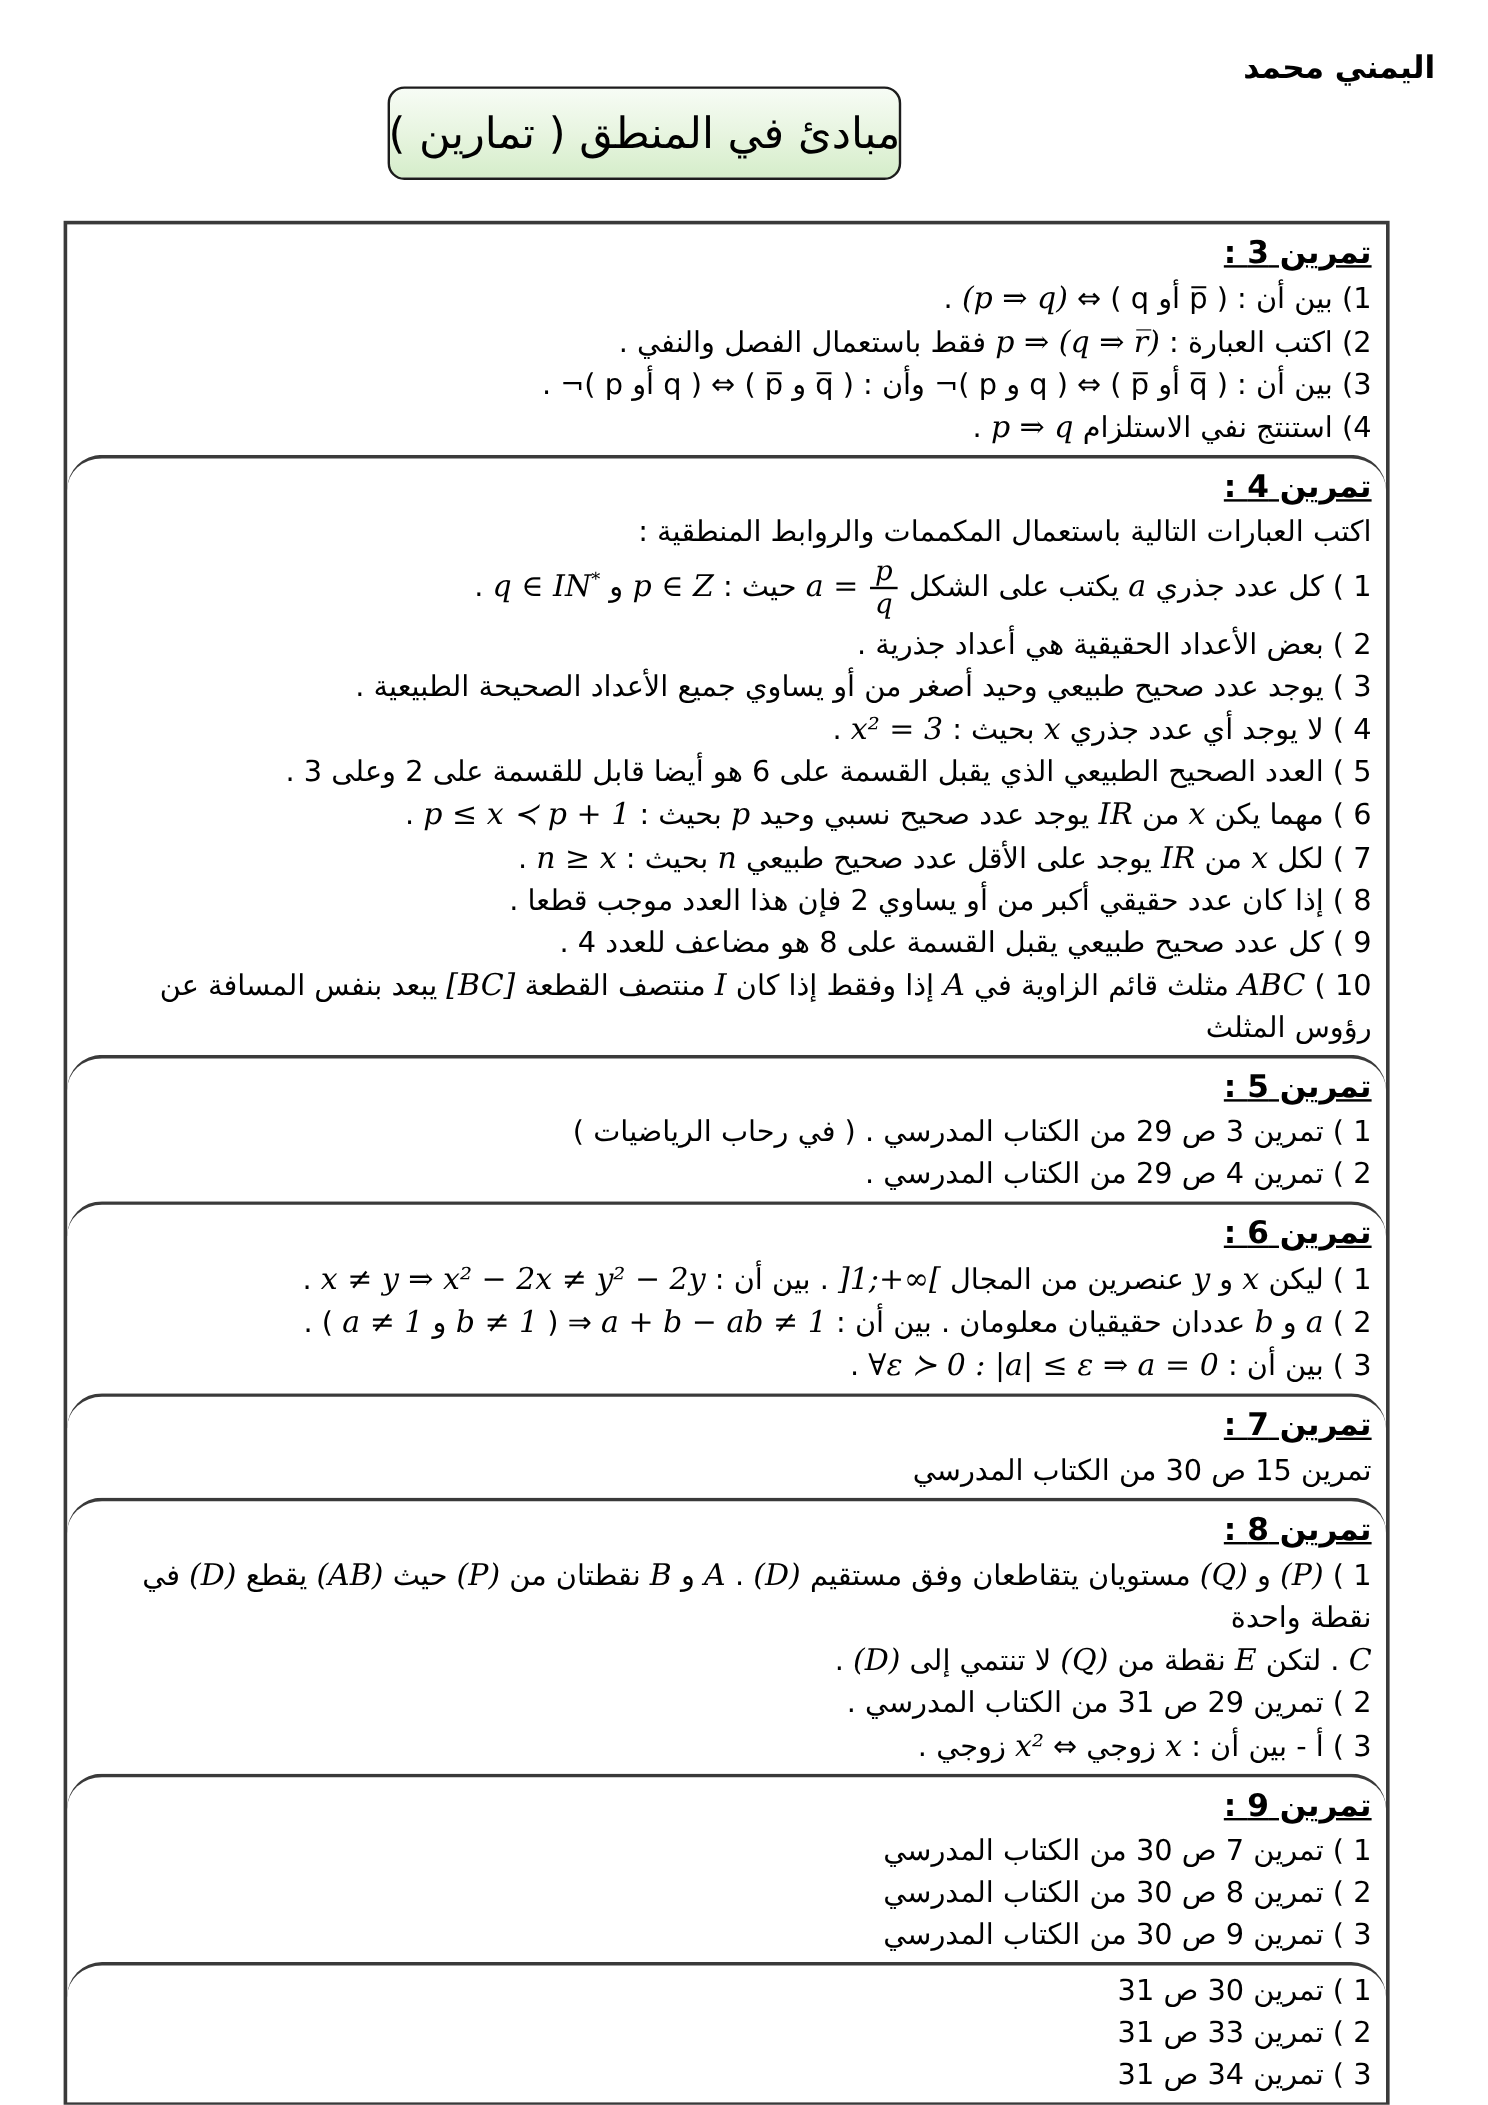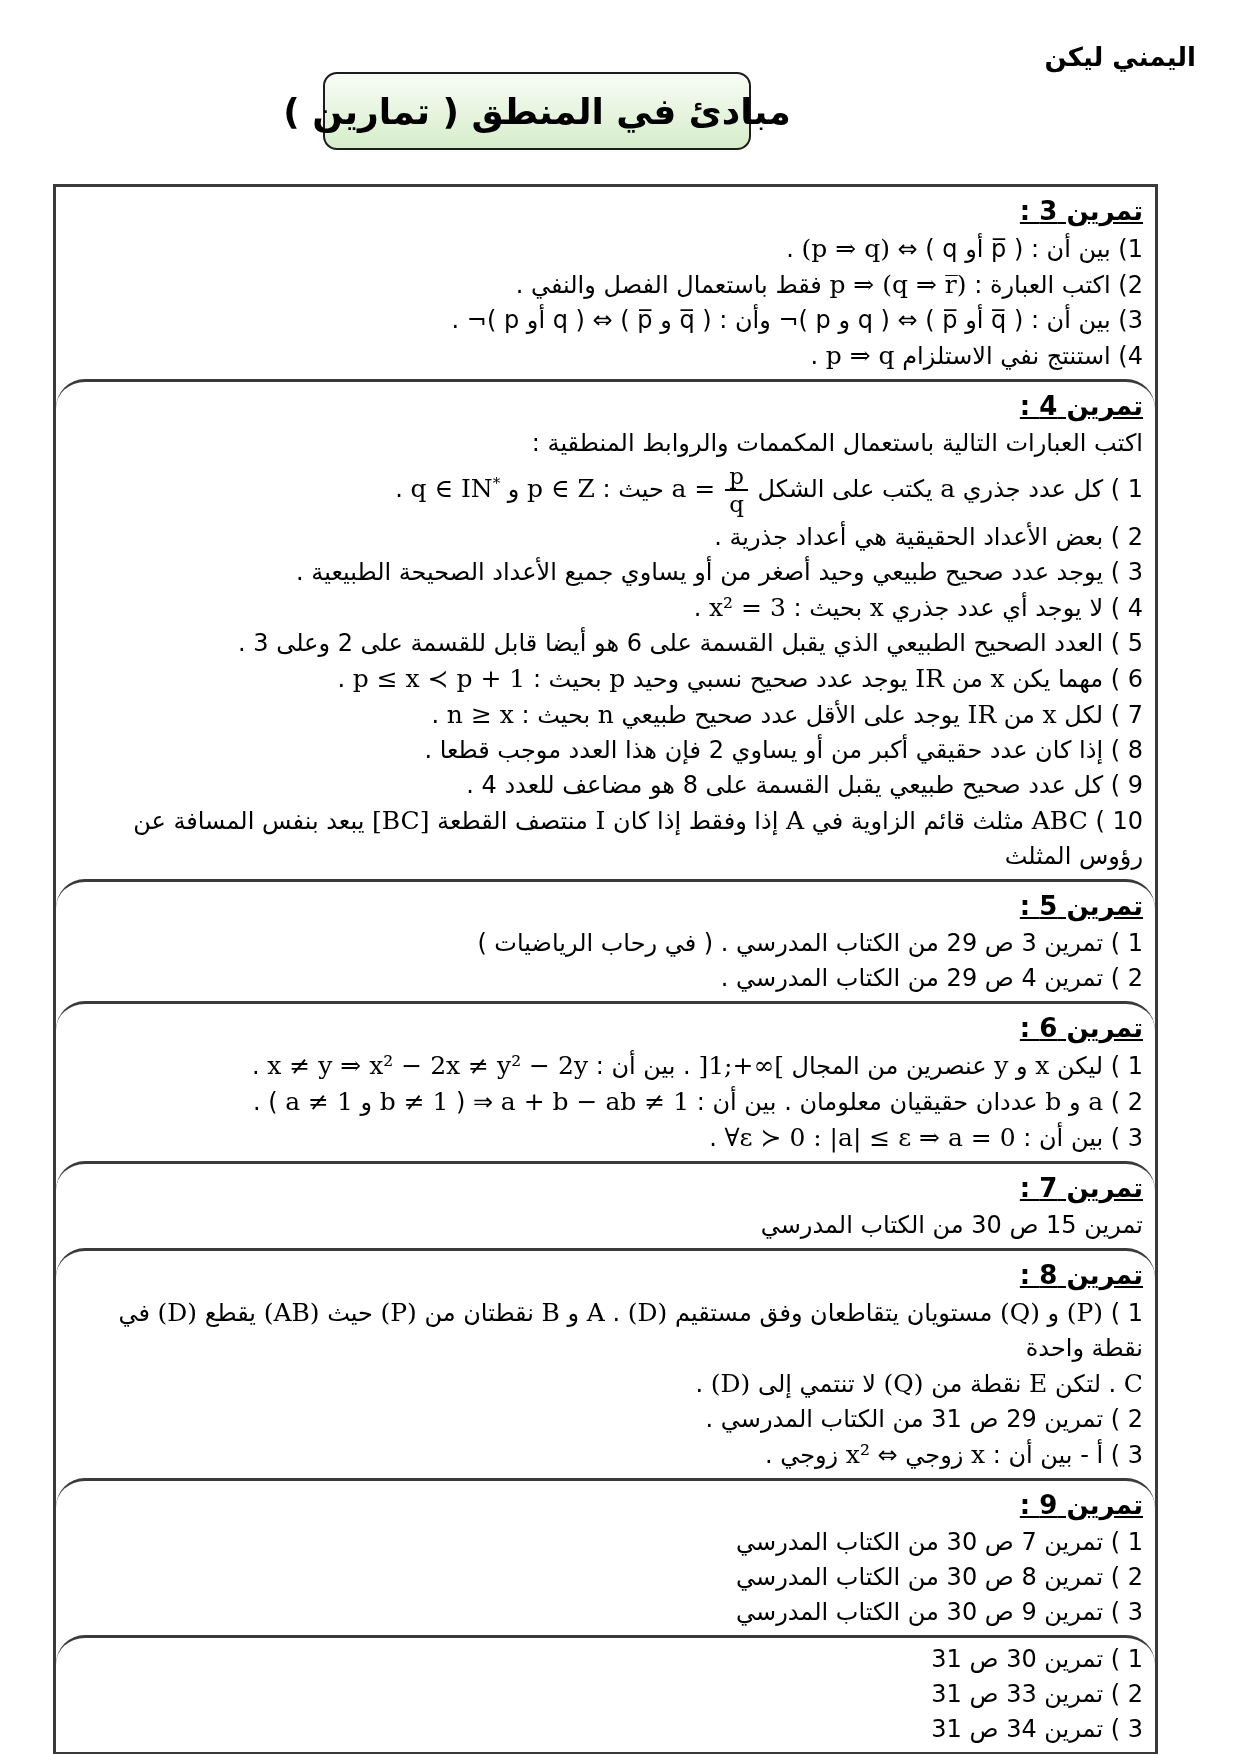--- a/index.html
+++ b/index.html
@@ -11,48 +11,48 @@
   .author{
     position:absolute;top:42px;right:44px;
     font-size:26px;font-weight:bold;direction:rtl;
   }
   .title-box{
     margin:72px 0 0 270px;width:424px;height:74px;
     border:2px solid #1c1c1c;border-radius:14px;
     background:linear-gradient(180deg,#f7fcf5 0%,#e6f4de 55%,#d5edca 100%);
     display:flex;align-items:center;justify-content:center;
   }
-  .title-text{font-size:36px;font-weight:bold;direction:rtl;white-space:nowrap;}
+  .title-text{font-size:36px;font-weight:normal;direction:rtl;white-space:nowrap;}
   .exercises{
     margin-top:34px;width:1105px;box-sizing:border-box;
     border:3px solid #3a3a3a;direction:rtl;
   }
   .sec{padding:4px 12px 5px 10px;}
   .sec + .sec{border-top:3px solid #3a3a3a;border-radius:29px;}
   .sec-h{
     font-size:26px;font-weight:bold;line-height:40px;
     text-decoration:underline;text-align:right;
   }
   .ln{font-size:24px;line-height:35px;text-align:right;}
   .math{
     font-family:"DejaVu Serif","Liberation Serif",serif;
-    font-size:25px;
+    font-style:italic;font-size:25px;
   }
   .math sup{font-size:15px;line-height:0;}
   .frac{
     display:inline-flex;flex-direction:column;text-align:center;
     vertical-align:middle;line-height:1.15;font-size:23px;margin:2px 2px;
   }
   .frac .num{border-bottom:2px solid #000;padding:0 4px;}
   .frac .den{padding:0 4px;}
 </style>
 </head>
 <body>
 
-<div class="author">اليمني ليكن</div>
+<div class="author">اليمني محمد</div>
 
 <div class="title-box">
   <span class="title-text">مبادئ في المنطق ( تمارين )</span>
 </div>
 
 <div class="exercises" id="sections">
     <section class="sec">
       <div class="sec-h">تمرين 3 :</div>
       <div class="ln"><span class="ar">1) بين أن : ( p̅ أو q ) ⇔ </span><span class="math" dir="ltr">(p ⇒ q)</span><span class="ar"> .</span></div>
       <div class="ln"><span class="ar">2) اكتب العبارة : </span><span class="math" dir="ltr">p ⇒ (q ⇒ r̅)</span><span class="ar"> فقط باستعمال الفصل والنفي .</span></div>

